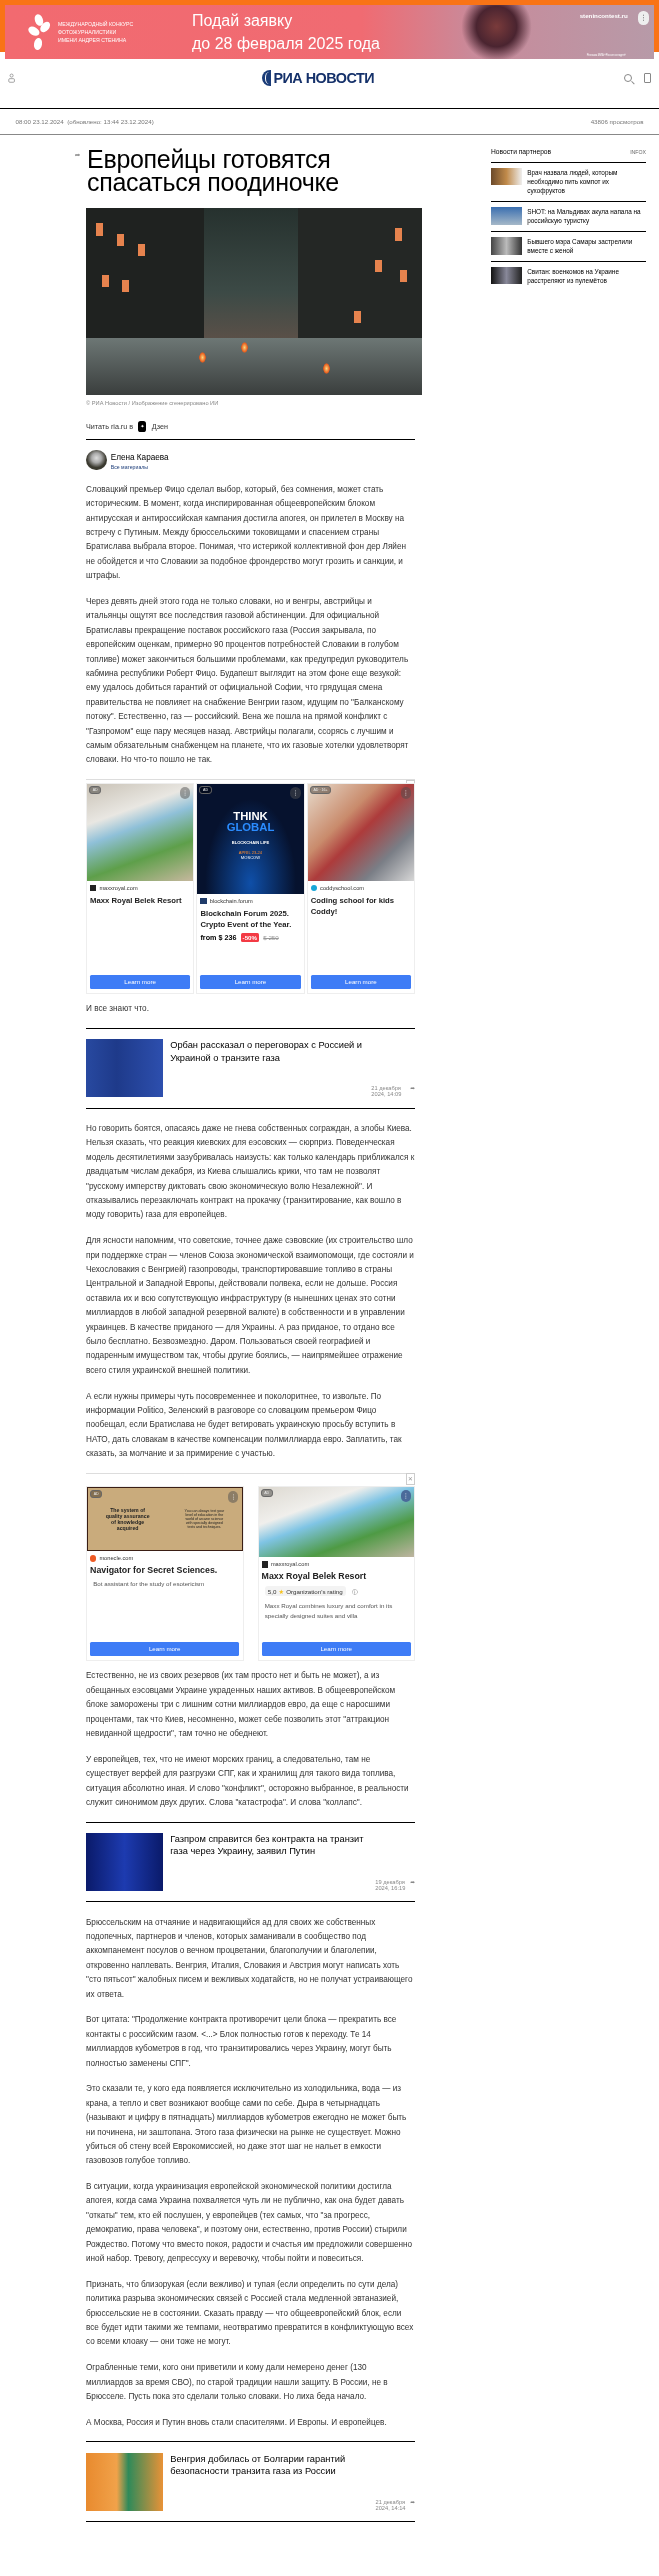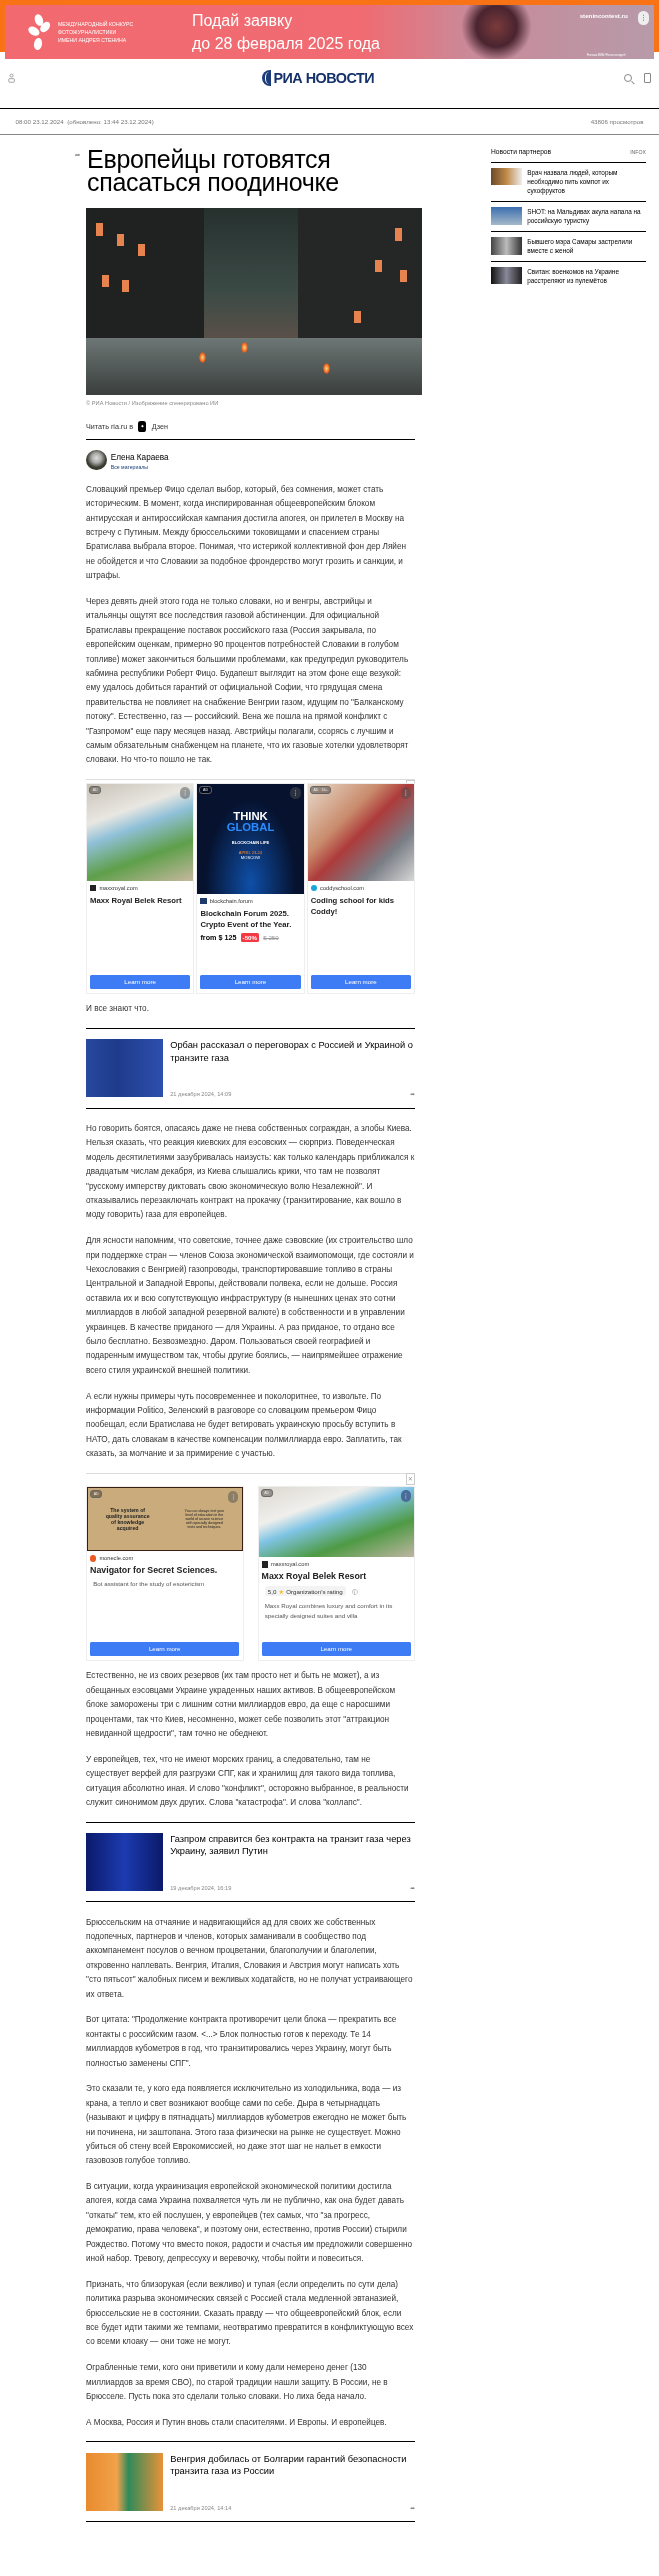--- a/index.html
+++ b/index.html
@@ -56,21 +56,21 @@
 .adc .more{position:absolute;right:3.1px;top:3.1px;width:10.3px;height:11.3px;border-radius:5.7px;background:rgba(80,80,80,.5);color:#fff;text-align:center;font-size:6.2px;line-height:11.3px}
 .adc .src{display:flex;align-items:center;gap:3.1px;font-size:5.7px;color:#333;padding:4.1px 3.1px 2.1px}
 .adc .src i{display:inline-block;width:6.2px;height:6.2px;background:#222}
 .adc .ttl{font-size:7.7px;font-weight:bold;color:#222;padding:1px 3.1px;line-height:11.3px}
 .adc .price{display:flex;align-items:center;gap:4.1px;padding:2.1px 3.1px;font-size:7.2px;font-weight:bold}
 .adc .disc{background:#f33a44;color:#fff;padding:1px 2.1px;border-radius:1.5px;font-size:6.2px}
 .adc .old{color:#999;text-decoration:line-through;font-size:6.2px;font-weight:normal}
 .adc .btn{margin:auto 3.1px 4.1px;height:14.4px;background:#3e7cf6;color:#fff;border-radius:1.5px;font-size:6.2px;text-align:center;line-height:14.4px}
 .related{border-top:0.5px solid #000;border-bottom:0.5px solid #000;display:flex;padding:10.3px 0;margin:7.2px 0 13.4px}
 .related .ri{width:77px;height:58px;flex-shrink:0}
-.related .rt{margin-left:7.2px;display:flex;flex-direction:column;flex:1}
+.related .rt{margin-left:7.2px;display:flex;flex-direction:row;flex:1}
 .related .rh{font-size:9.3px;line-height:12.4px}
 .related .rd{display:flex;justify-content:space-between;font-size:5.7px;color:#888;margin-top:auto}
 .ad2{display:flex;gap:14px}
 .ad2 .adc{height:175px}
 .ad2 .img{height:129px}
 .rating{display:inline-flex;align-items:center;gap:2.1px;background:#f3f3f3;border-radius:3.1px;padding:1.5px 3.1px;font-size:6.2px;color:#333;margin:3.1px 6.2px}
 .rating .star{color:#f7c21a}
 .desc{font-size:6.2px;color:#555;padding:2.1px 6.2px;line-height:9.8px}
 .tag{border:0.5px solid #666;padding:2.1px 4.1px;font-size:6.2px;color:#333}
 .sb-head{display:flex;justify-content:space-between;align-items:baseline;margin-bottom:6.2px}
@@ -202,21 +202,21 @@
             <div style="font-size:4.1px;font-weight:bold;margin-top:6.2px">BLOCKCHAIN LIFE</div>
             <div style="font-size:4.1px;color:#ff8a2a;margin-top:5.2px">APRIL 23-24</div>
             <div style="font-size:4.1px">MOSCOW</div>
           </div>
           <div class="src">
               <i style="background:#1f3b6a"></i>
               <span>blockchain.forum</span>
             </div>
           <div class="ttl">Blockchain Forum 2025. Crypto Event of the Year.</div>
           <div class="price">
-            <span>from $ 125</span>
+            <span>from $ 236</span>
             <span class="disc">-50%</span>
             <span class="old">$ 250</span>
           </div>
           <div class="btn">Learn more</div>
         </div>
         <div class="adc">
           <div class="img" style="background:linear-gradient(135deg,#e7dccd 0%,#c98b6c 35%,#ad3b3b 50%,#7a7e86 75%,#d7d7d7 100%)">
             <span class="tag">AD · 16+</span>
             <span class="more">⋮</span>
           </div>

